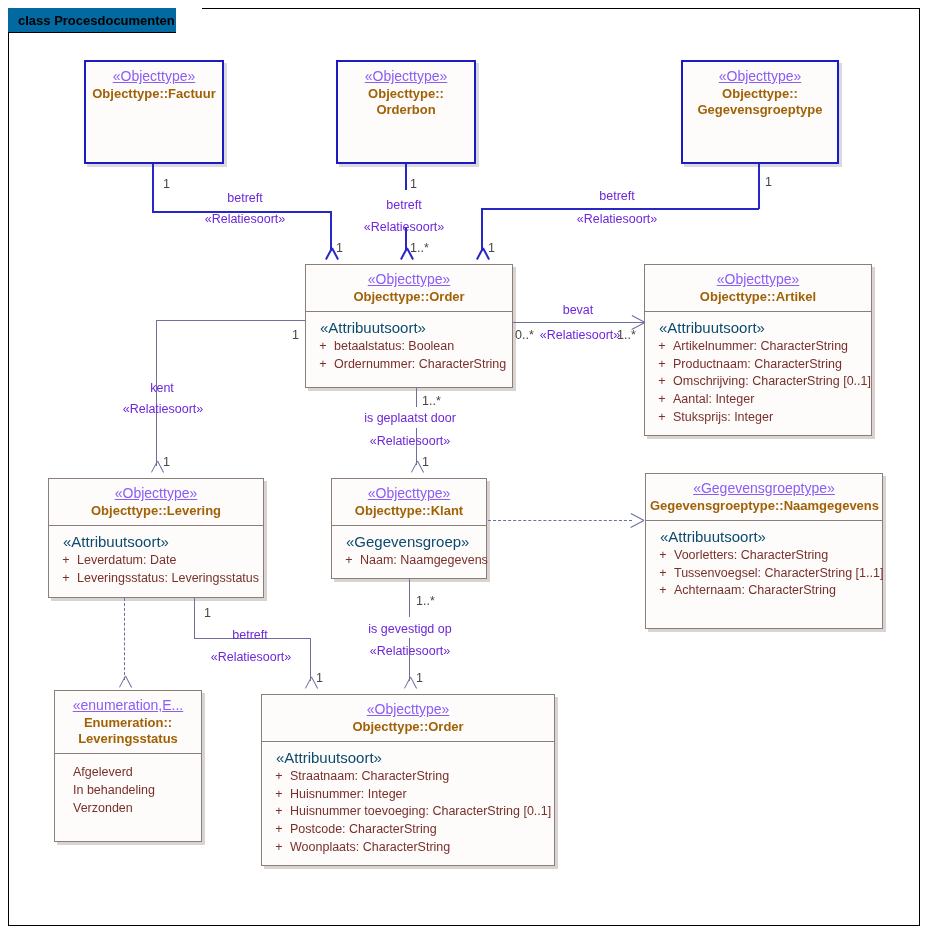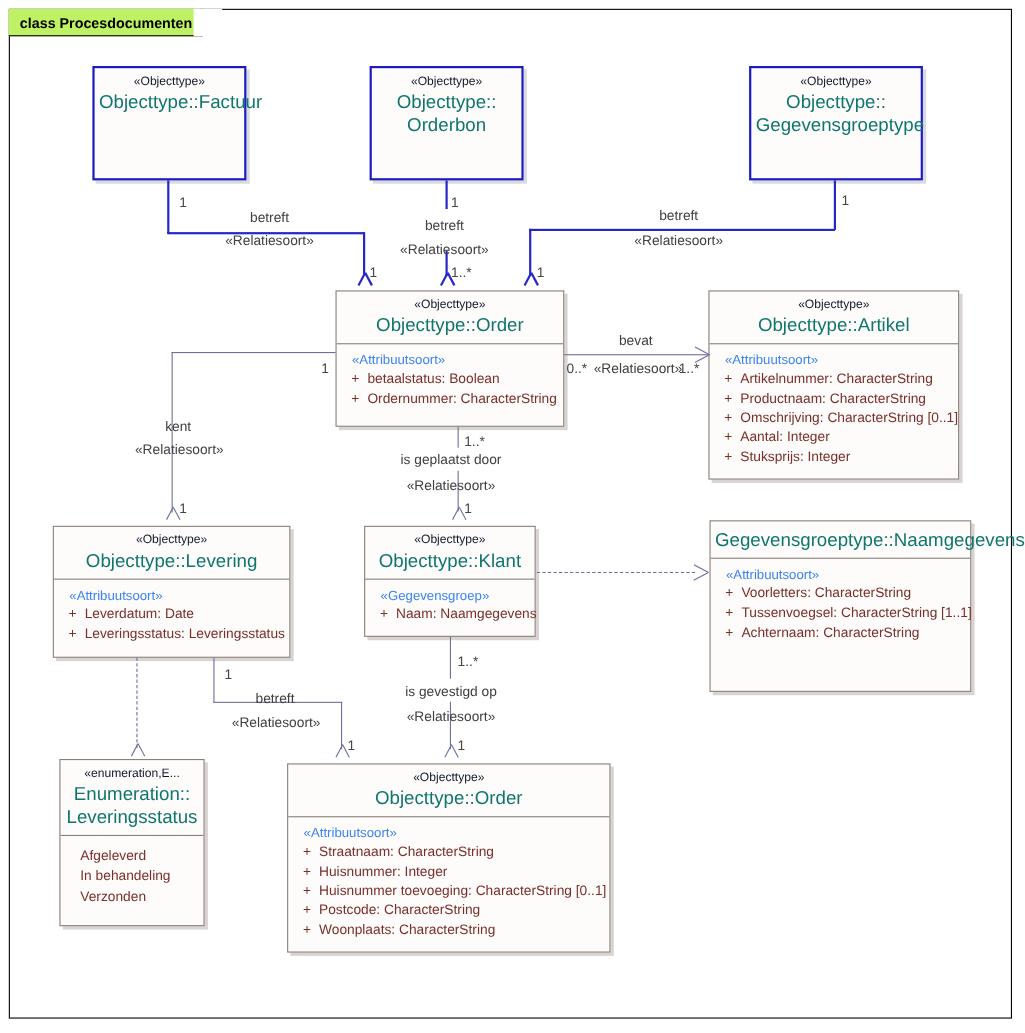--- a/index.html
+++ b/index.html
@@ -2,39 +2,39 @@
 <html><head>
 <meta charset="utf-8">
 <style>
   html,body{margin:0;padding:0;background:#ffffff;}
   body{width:932px;height:939px;font-family:"Liberation Sans",sans-serif;}
   #canvas{position:relative;width:932px;height:939px;overflow:hidden;background:#fff;}
 
   
   .frame{position:absolute;left:8px;top:8px;width:912px;height:918px;border:1.5px solid #000;box-sizing:border-box;}
   .frame-tab{position:absolute;left:8px;top:8px;height:25px;box-sizing:border-box;
-    border-right:none;background:#bef264;z-index:6;}
+    border-right:none;background:#0369a1;z-index:6;}
   .frame-tab .tab-inner{position:relative;height:25px;padding:0 8px 0 10px;
      display:flex;align-items:center;font-size:13px;font-weight:bold;color:#000;
      border-bottom:1.5px solid #000;border-right:1.5px solid #000;
      box-sizing:border-box;transform:skewX(0deg);}
   .tab-slant{position:absolute;left:176px;top:8px;width:26px;height:25px;overflow:hidden;z-index:7;background:#fff;}
   .tab-slant:before{content:"";position:absolute;left:-14px;top:-2px;width:40px;height:30px;
      border-left:1.5px solid #000;transform:rotate(28deg);transform-origin:top left;}
 
   
   .uml{position:absolute;box-sizing:border-box;background:#fdfcfb;
        border:1.5px solid #8a7f78;box-shadow:3px 3px 0 rgba(170,160,155,0.45);}
   .uml.blue{border:2.5px solid #1b1bc4;box-shadow:3px 3px 0 rgba(170,170,185,0.45);}
   .uml .hdr{padding:6px 4px 6px;text-align:center;line-height:1.25;}
-  .uml .st{font-size:11px;color:#0f172a;}
-  .uml .nm{font-size:17px;font-weight:normal;color:#0f766e;}
+  .uml .st{font-size:14px;color:#8b5cf6;text-decoration:underline;}
+  .uml .nm{font-size:13px;font-weight:bold;color:#a16207;}
   .uml .sep{height:0;border-top:1.5px solid #8a7f78;}
   .uml .body{padding:7px 6px 6px 6px;}
-  .uml .sec{font-size:12px;color:#3b82f6;margin:0 0 2px 8px;}
+  .uml .sec{font-size:15px;color:#0c4a6e;margin:0 0 2px 8px;}
   .attr{display:flex;font-size:12.5px;color:#7a2f2a;line-height:1.42;white-space:nowrap;}
   .attr .vis{width:22px;flex:0 0 22px;text-align:center;color:#7a2f2a;}
   .enumval{font-size:12.5px;color:#7a2f2a;line-height:1.45;margin-left:12px;white-space:nowrap;}
 
   
   .ln{position:absolute;background:#6d6f9c;}
   .ln.h{height:1.2px;}
   .ln.v{width:1.2px;}
   .ln.blue{background:#2727c8;}
   .ln.h.blue{height:1.6px;}
@@ -46,21 +46,21 @@
   .vhead{position:absolute;width:14px;height:12px;}
   .vhead:before,.vhead:after{content:"";position:absolute;top:0;left:7px;width:1.4px;height:13px;background:#6d6f9c;}
   .vhead:before{transform:rotate(28deg);transform-origin:top center;}
   .vhead:after{transform:rotate(-28deg);transform-origin:top center;}
   .vhead.blue:before,.vhead.blue:after{background:#2727c8;width:1.8px;}
   .vhead.rightward{width:12px;height:14px;}
   .vhead.rightward:before,.vhead.rightward:after{left:0;top:7px;width:15px;height:1.4px;}
   .vhead.rightward:before{transform:rotate(28deg);transform-origin:right center;}
   .vhead.rightward:after{transform:rotate(-28deg);transform-origin:right center;}
 
-  .lbl{position:absolute;font-size:12.5px;color:#404040;white-space:nowrap;}
+  .lbl{position:absolute;font-size:12.5px;color:#6d28d9;white-space:nowrap;}
   .lbl.c{transform:translateX(-50%);text-align:center;}
   .mult{position:absolute;font-size:12.5px;color:#4a4542;white-space:nowrap;}
 </style>
 </head>
 <body>
 
 <div id="canvas">
 
   <div class="frame"></div>
   <div class="frame-tab">
@@ -172,41 +172,42 @@
       <div class="sec">«Gegevensgroep»</div>
       <div class="attr">
           <span class="vis">+</span>
           <span>Naam: Naamgegevens</span>
         </div>
     </div>
   </div>
 
   <div class="uml" style="left:645px;top:473px;width:238px;height:156px;">
     <div class="hdr">
+      <div class="st">«Gegevensgroeptype»</div>
       <div class="nm">Gegevensgroeptype::Naamgegevens</div>
     </div>
     <div class="sep"></div>
     <div class="body">
       <div class="sec">«Attribuutsoort»</div>
       <div class="attr">
           <span class="vis">+</span>
           <span>Voorletters: CharacterString</span>
         </div>
       <div class="attr">
           <span class="vis">+</span>
           <span>Tussenvoegsel: CharacterString [1..1]</span>
         </div>
       <div class="attr">
           <span class="vis">+</span>
           <span>Achternaam: CharacterString</span>
         </div>
     </div>
   </div>
 
-  <div class="uml" style="left:54px;top:690px;width:132px;height:152px;">
+  <div class="uml" style="left:54px;top:690px;width:148px;height:152px;">
     <div class="hdr">
       <div class="st">«enumeration,E...</div>
       <div class="nm">Enumeration::</div>
       <div class="nm">Leveringsstatus</div>
     </div>
     <div class="sep"></div>
     <div class="body" style="padding-top:9px;">
       <div class="enumval">Afgeleverd</div>
       <div class="enumval">In behandeling</div>
       <div class="enumval">Verzonden</div>

